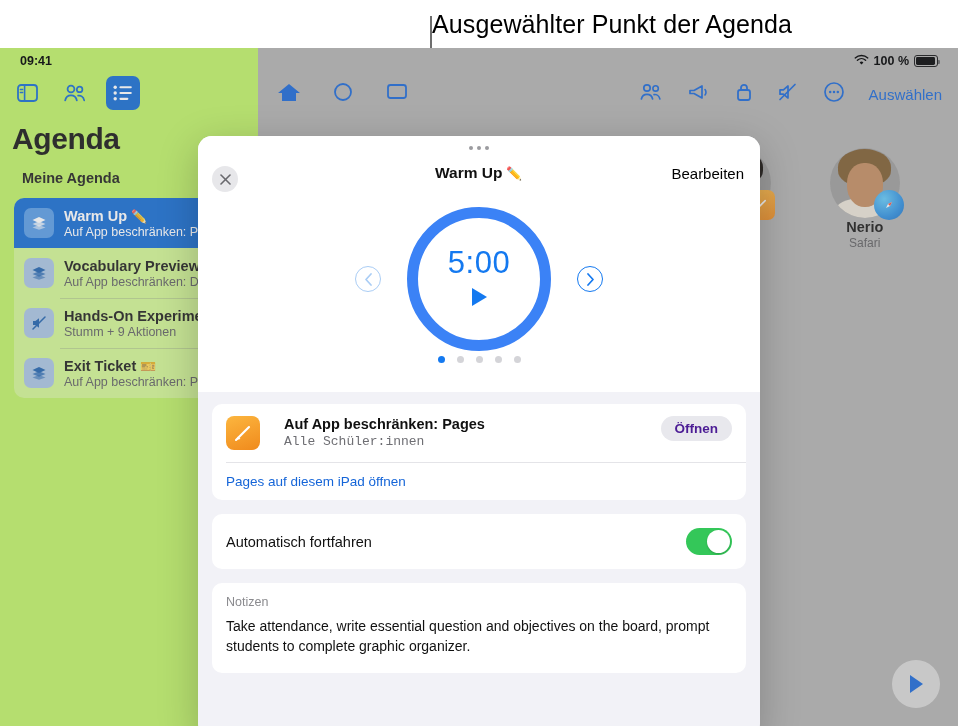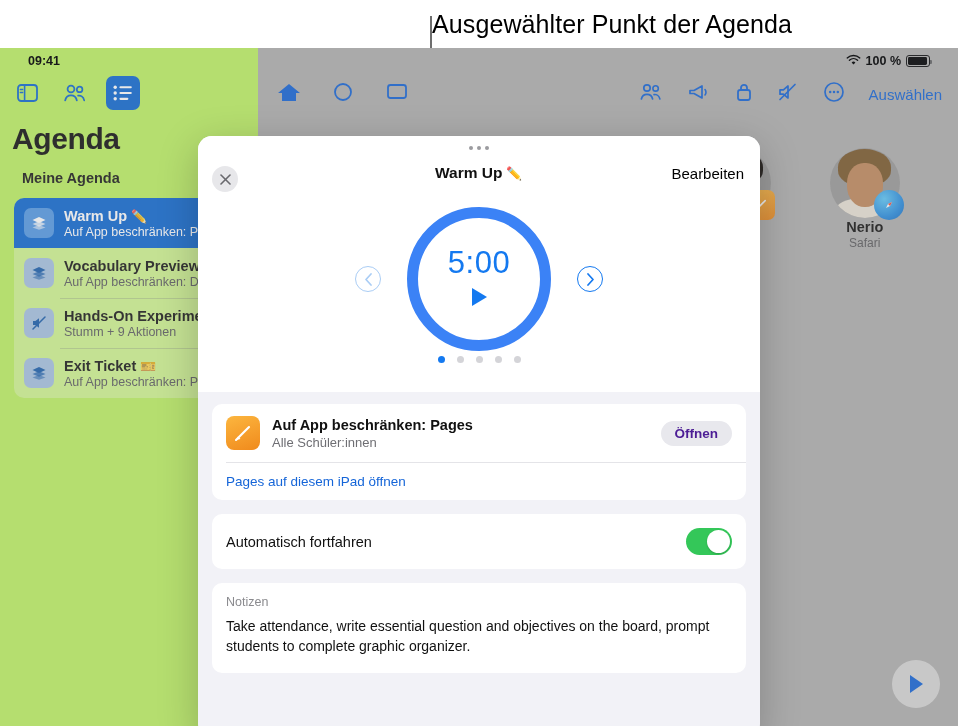--- a/index.html
+++ b/index.html
@@ -29,21 +29,21 @@
   
   .screen {
     position: absolute; left: 0; top: 48px; width: 958px; height: 678px;
     background: #b4b4b4; overflow: hidden;
   }
 
   
   .statusbar {
     position: absolute; left: 0; top: 0; width: 958px; height: 26px;
     display: flex; align-items: center; justify-content: space-between;
-    padding: 0 28px; font-size: 12.5px; font-weight: bold; color: #17181a;
+    padding: 0 20px; font-size: 12.5px; font-weight: bold; color: #17181a;
   }
   .sb-right { display: flex; align-items: center; gap: 5px; }
   .battery-shell {
     width: 24px; height: 11.5px; border: 1.2px solid #2a2b2d; border-radius: 3px;
     position: relative; display: inline-block;
   }
   .battery-fill { position: absolute; left: 1.2px; top: 1.2px; bottom: 1.2px; width: 19px;
     background: #1d1e20; border-radius: 1.4px; }
   .battery-nub { position: absolute; right: -3px; top: 3.4px; width: 2px; height: 4.4px;
     background: #6d6e70; border-radius: 0 1px 1px 0; }
@@ -186,27 +186,27 @@
   }
   .timer-value { font-size: 31px; color: #1479f0; letter-spacing: .5px; line-height: 1; }
   .timer-play { margin-top: 8px; }
   .page-dots { position: absolute; left: 0; right: 0; top: 220px;
     display: flex; justify-content: center; gap: 12px; }
   .page-dots i { width: 7px; height: 7px; border-radius: 50%; background: #d4d4d8; display: block; }
   .page-dots i.on { background: #1479f0; }
 
   .modal-body { padding: 12px 14px; }
   .card { background: #fff; border-radius: 10px; overflow: hidden; margin-bottom: 14px; }
-  .app-row { display: flex; align-items: center; gap: 12px; padding: 12px 14px; }
+  .app-row { display: flex; align-items: flex-start; gap: 24px; padding: 12px 14px; }
   .app-icon { width: 34px; height: 34px; border-radius: 8px;
     background: linear-gradient(160deg,#fcb63f 0%, #f08a1c 100%);
     display: flex; align-items: center; justify-content: center; flex: 0 0 auto; }
   .app-text { flex: 1 1 auto; min-width: 0; }
   .app-title { font-size: 14.5px; font-weight: bold; color: #111; }
-  .app-sub { font-size: 13px; color: #6e6e73; margin-top: 2px; }
+  .app-sub { font-size: 13px; color: #6e6e73; margin-top: 2px; font-family: Liberation Mono, monospace; }
   .open-btn { background: #e8e8ed; color: #4c1d95; font-size: 13.5px; font-weight: bold;
     border-radius: 13px; padding: 5px 14px; }
   .card-divider { height: 1px; background: #e4e4e8; margin-left: 14px; }
   .open-link { padding: 11px 14px; font-size: 13.5px; color: #1565d8; }
 
   .toggle-row { display: flex; align-items: center; justify-content: space-between;
     padding: 14px 14px; }
   .toggle-label { font-size: 14.5px; color: #111; }
   .switch { width: 46px; height: 27px; border-radius: 14px; background: #34c759; position: relative; }
   .switch .knob { position: absolute; right: 2px; top: 2px; width: 23px; height: 23px;

